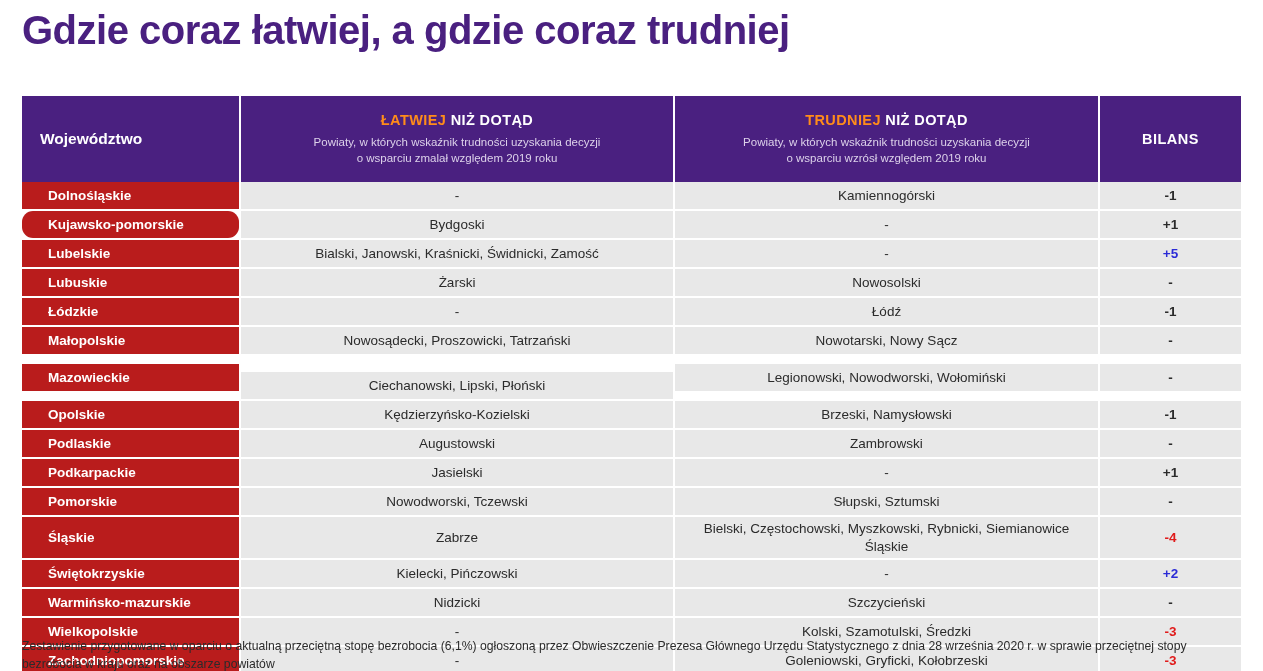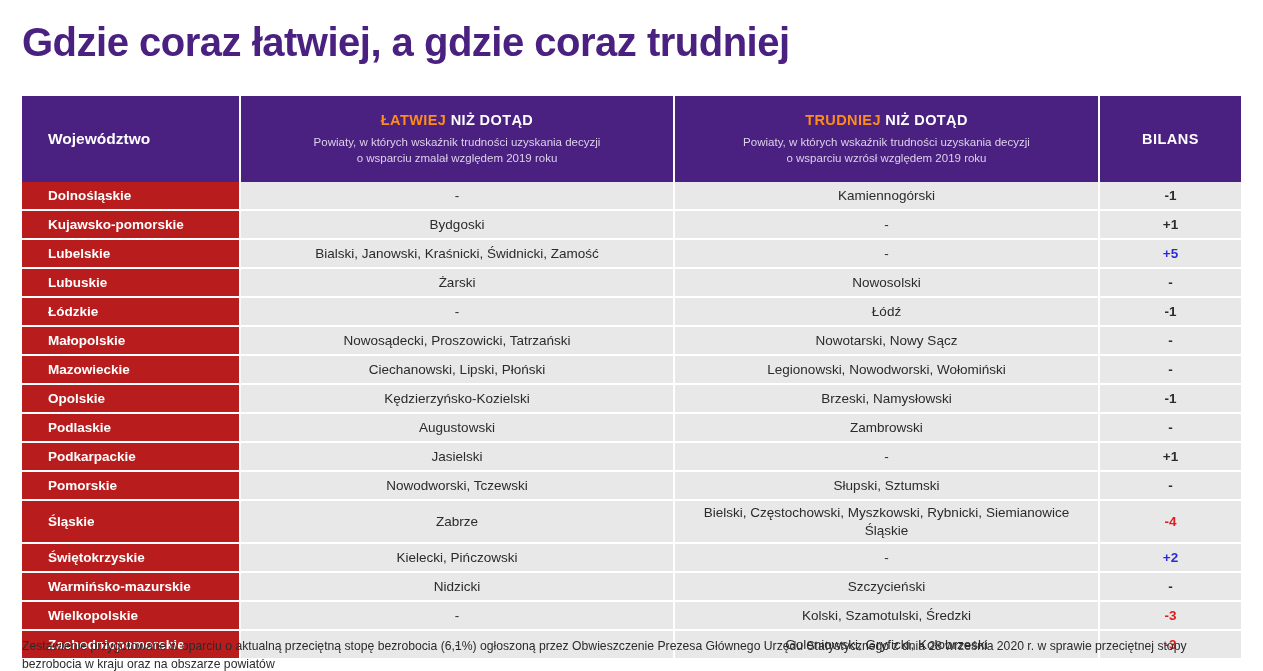--- a/index.html
+++ b/index.html
@@ -14,21 +14,21 @@
   .page {
     width: 1263px;
     height: 671px;
     position: relative;
     background: #ffffff;
     overflow: hidden;
   }
   .title {
     position: absolute;
     left: 22px;
-    top: 20px;
+    top: 8px;
     font-size: 40px;
     font-weight: bold;
     color: #4a2080;
     letter-spacing: -0.5px;
     white-space: nowrap;
   }
   .table-wrap {
     position: absolute;
     left: 22px;
     top: 96px;
@@ -50,21 +50,21 @@
     padding: 0;
     vertical-align: middle;
     border-right: 2px solid #ffffff;
   }
   thead th:last-child { border-right: none; margin-left: 16px; }
   .head-region {
     height: 70px;
     display: flex;
     align-items: center;
     justify-content: flex-start;
-    padding-left: 26px;
+    padding-left: 18px;
     font-size: 15.5px;
     font-weight: bold;
   }
   .head-center {
     height: 86px;
     display: flex;
     flex-direction: column;
     align-items: center;
     justify-content: center;
     padding: 0 10px;
@@ -208,21 +208,21 @@
             </td>
             <td>
               <div class="cell-text" style="height: 27px;">Kamiennogórski</div>
             </td>
             <td>
               <div class="cell-balance bal-neg" style="height: 27px;">-1</div>
             </td>
           </tr>
           <tr class="row-h">
             <td>
-              <div class="cell-region" style="height: 27px;">Kujawsko-pomorskie</div>
+              <div class="cell-region" style="height: 27px; border-radius: 11px;">Kujawsko-pomorskie</div>
             </td>
             <td>
               <div class="cell-text" style="height: 27px;">Bydgoski</div>
             </td>
             <td>
               <div class="cell-text" style="height: 27px;">-</div>
             </td>
             <td>
               <div class="cell-balance bal-neutral" style="height: 27px;">+1</div>
             </td>
@@ -281,21 +281,21 @@
             </td>
             <td>
               <div class="cell-balance bal-neutral" style="height: 27px;">-</div>
             </td>
           </tr>
           <tr class="row-h">
             <td>
               <div class="cell-region" style="height: 27px;">Mazowieckie</div>
             </td>
             <td>
-              <div class="cell-text" style="height: 27px;">Ciechanowski, Lipski, Płoński</div>
+              <div class="cell-text" style="height: 27px; margin-top: 16px;">Ciechanowski, Lipski, Płoński</div>
             </td>
             <td>
               <div class="cell-text" style="height: 27px;">Legionowski, Nowodworski, Wołomiński</div>
             </td>
             <td>
               <div class="cell-balance bal-neutral" style="height: 27px;">-</div>
             </td>
           </tr>
           <tr class="row-h">
             <td>

